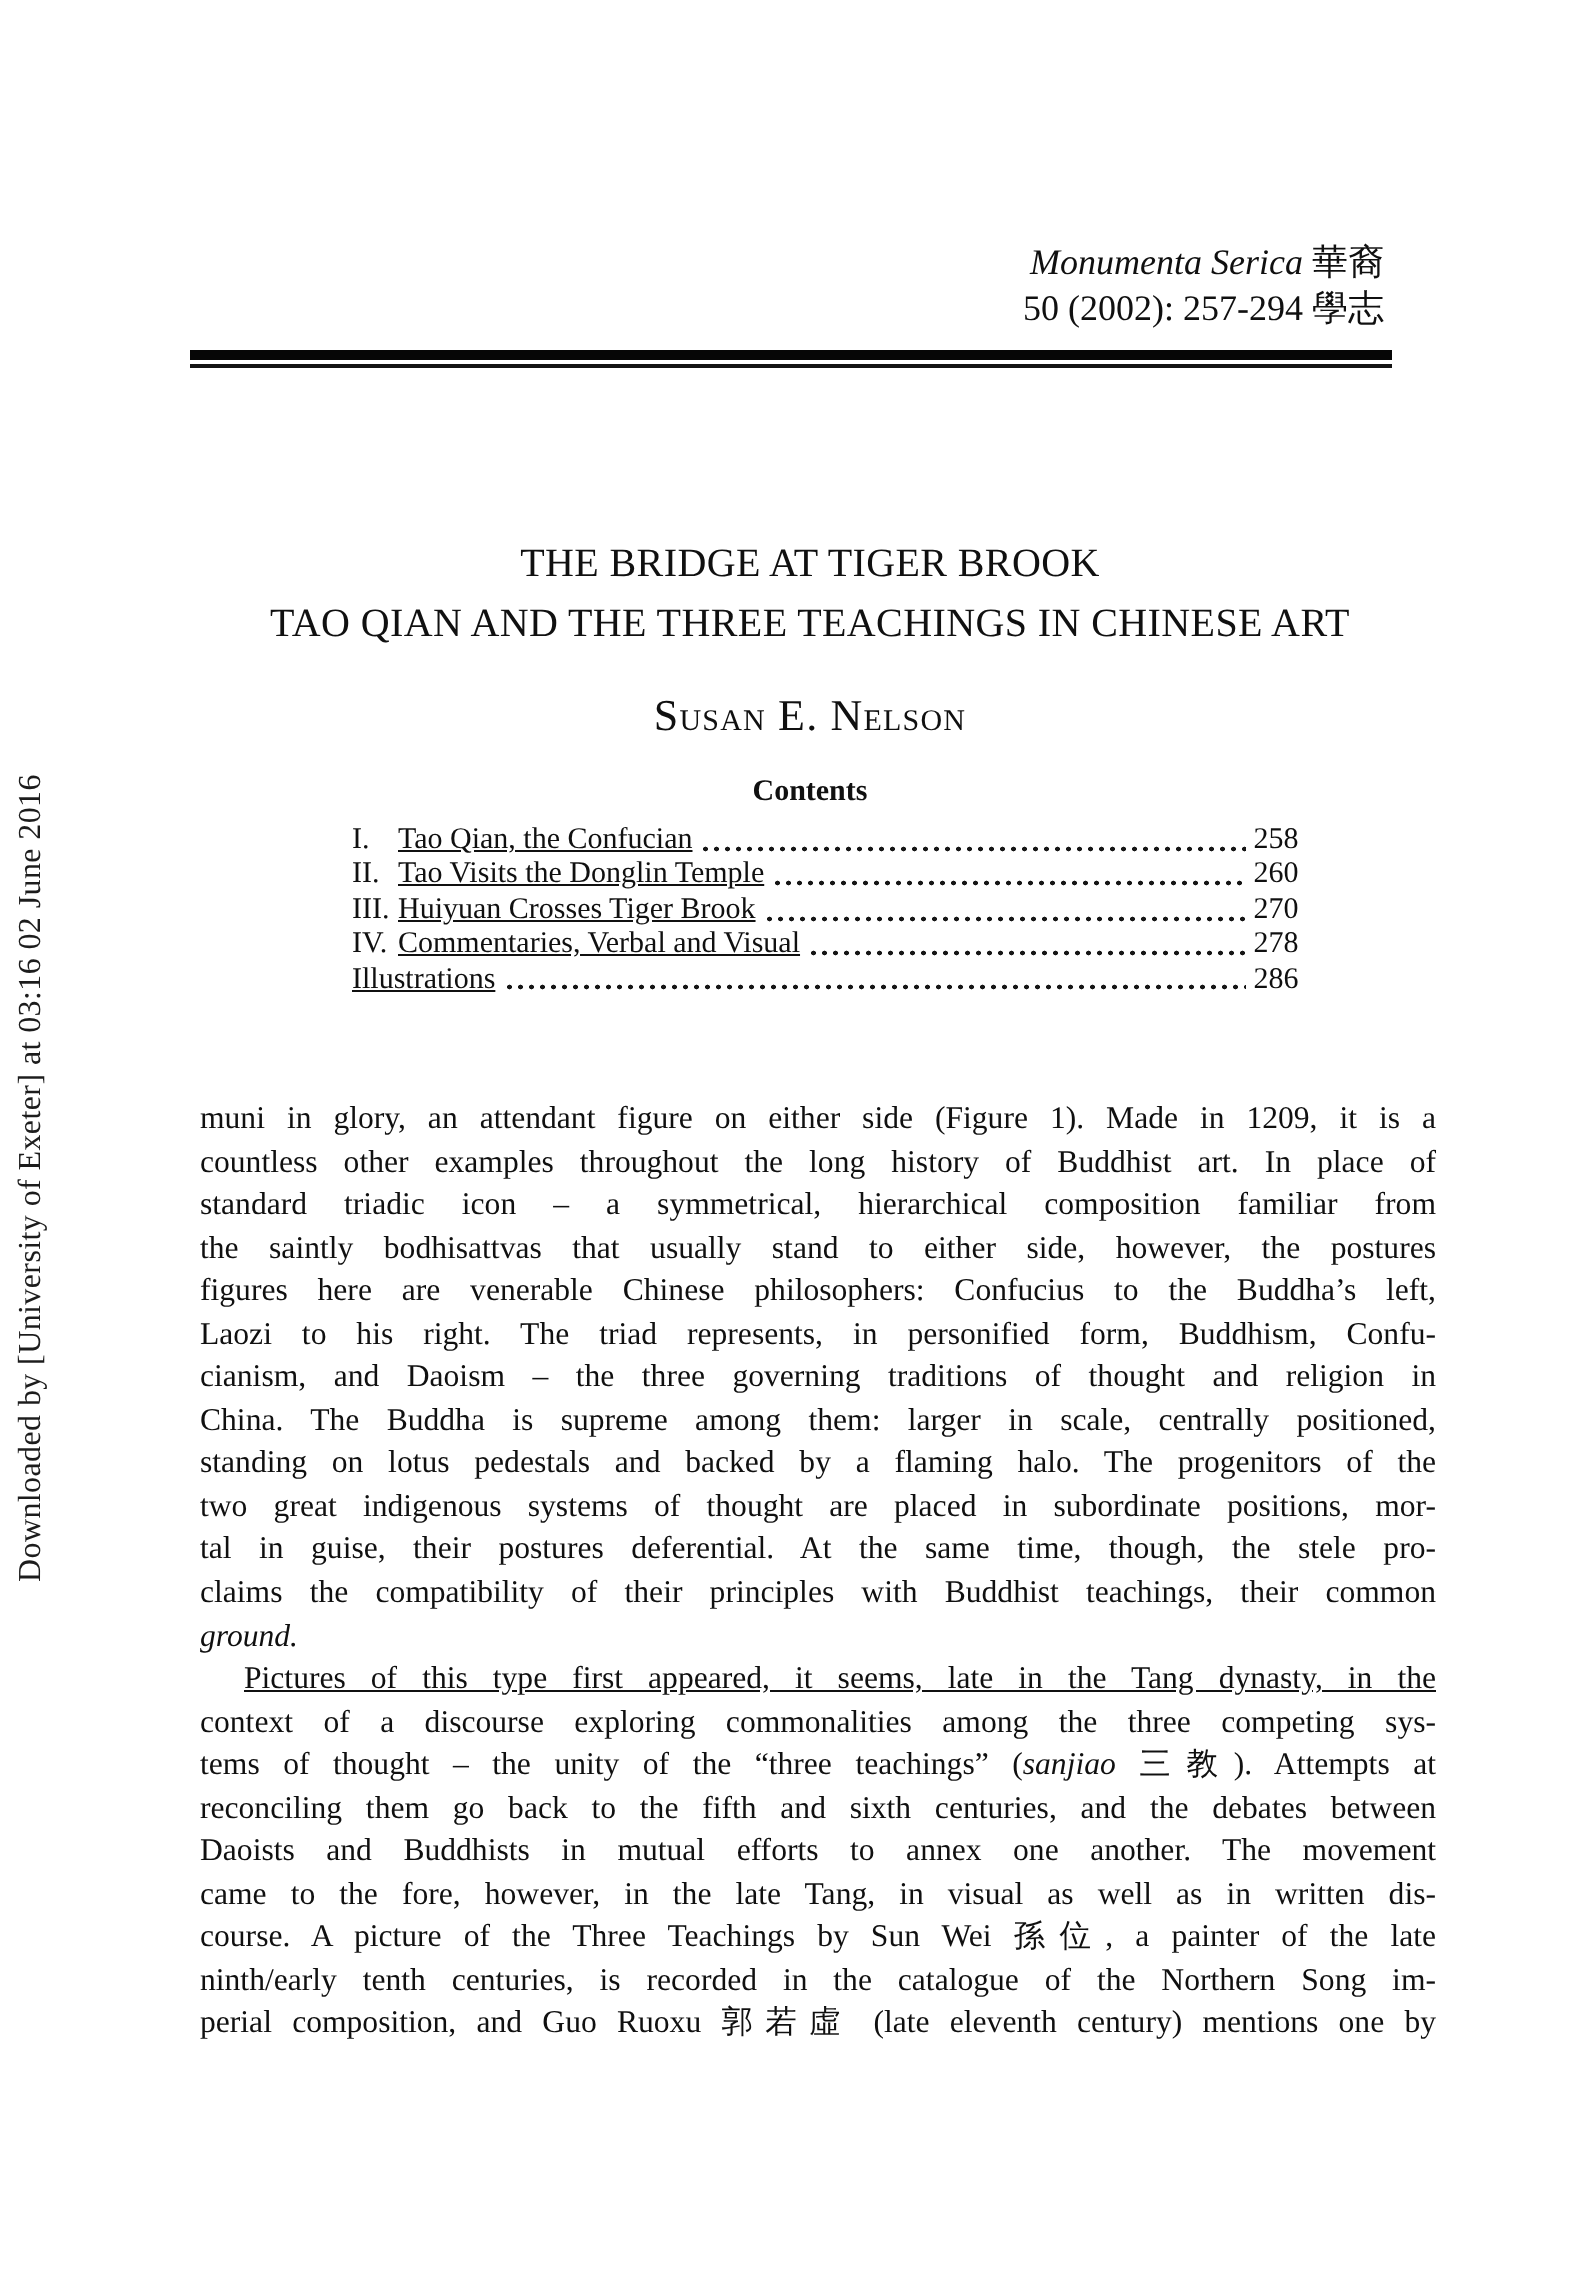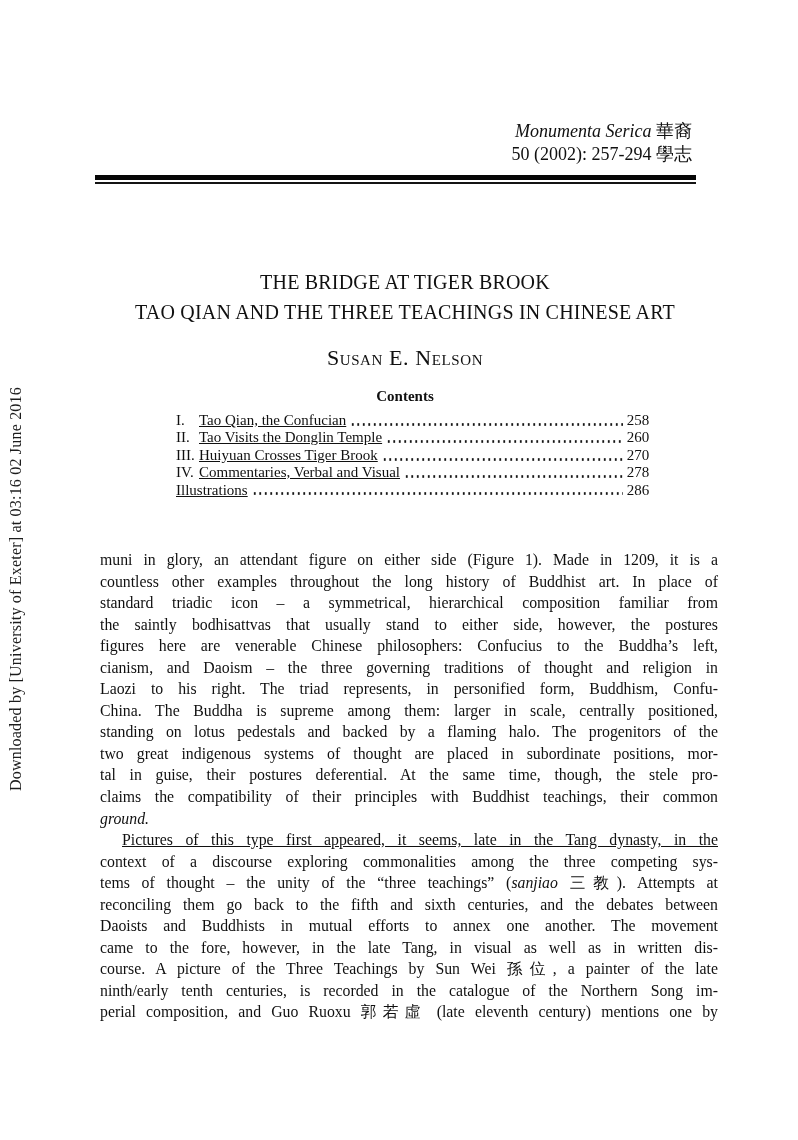--- a/index.html
+++ b/index.html
@@ -113,22 +113,22 @@
         </div>
       </div>
 
     <div class="body-text">
         <div class="para">
           <div class="bline">muni in glory, an attendant figure on either side (Figure 1). Made in 1209, it is a</div>
           <div class="bline">countless other examples throughout the long history of Buddhist art. In place of</div>
           <div class="bline">standard triadic icon – a symmetrical, hierarchical composition familiar from</div>
           <div class="bline">the saintly bodhisattvas that usually stand to either side, however, the postures</div>
           <div class="bline">figures here are venerable Chinese philosophers: Confucius to the Buddha’s left,</div>
+          <div class="bline">Laozi to his right. The triad represents, in personified form, Buddhism, Confu-</div>
           <div class="bline">cianism, and Daoism – the three governing traditions of thought and religion in</div>
-          <div class="bline">Laozi to his right. The triad represents, in personified form, Buddhism, Confu-</div>
           <div class="bline">China. The Buddha is supreme among them: larger in scale, centrally positioned,</div>
           <div class="bline">standing on lotus pedestals and backed by a flaming halo. The progenitors of the</div>
           <div class="bline">two great indigenous systems of thought are placed in subordinate positions, mor-</div>
           <div class="bline">tal in guise, their postures deferential. At the same time, though, the stele pro-</div>
           <div class="bline">claims the compatibility of their principles with Buddhist teachings, their common</div>
           <div class="bline lastline">ground.</div>
         </div>
         <div class="para">
           <div class="bline indent">Pictures of this type first appeared, it seems, late in the Tang dynasty, in the</div>
           <div class="bline">context of a discourse exploring commonalities among the three competing sys-</div>

